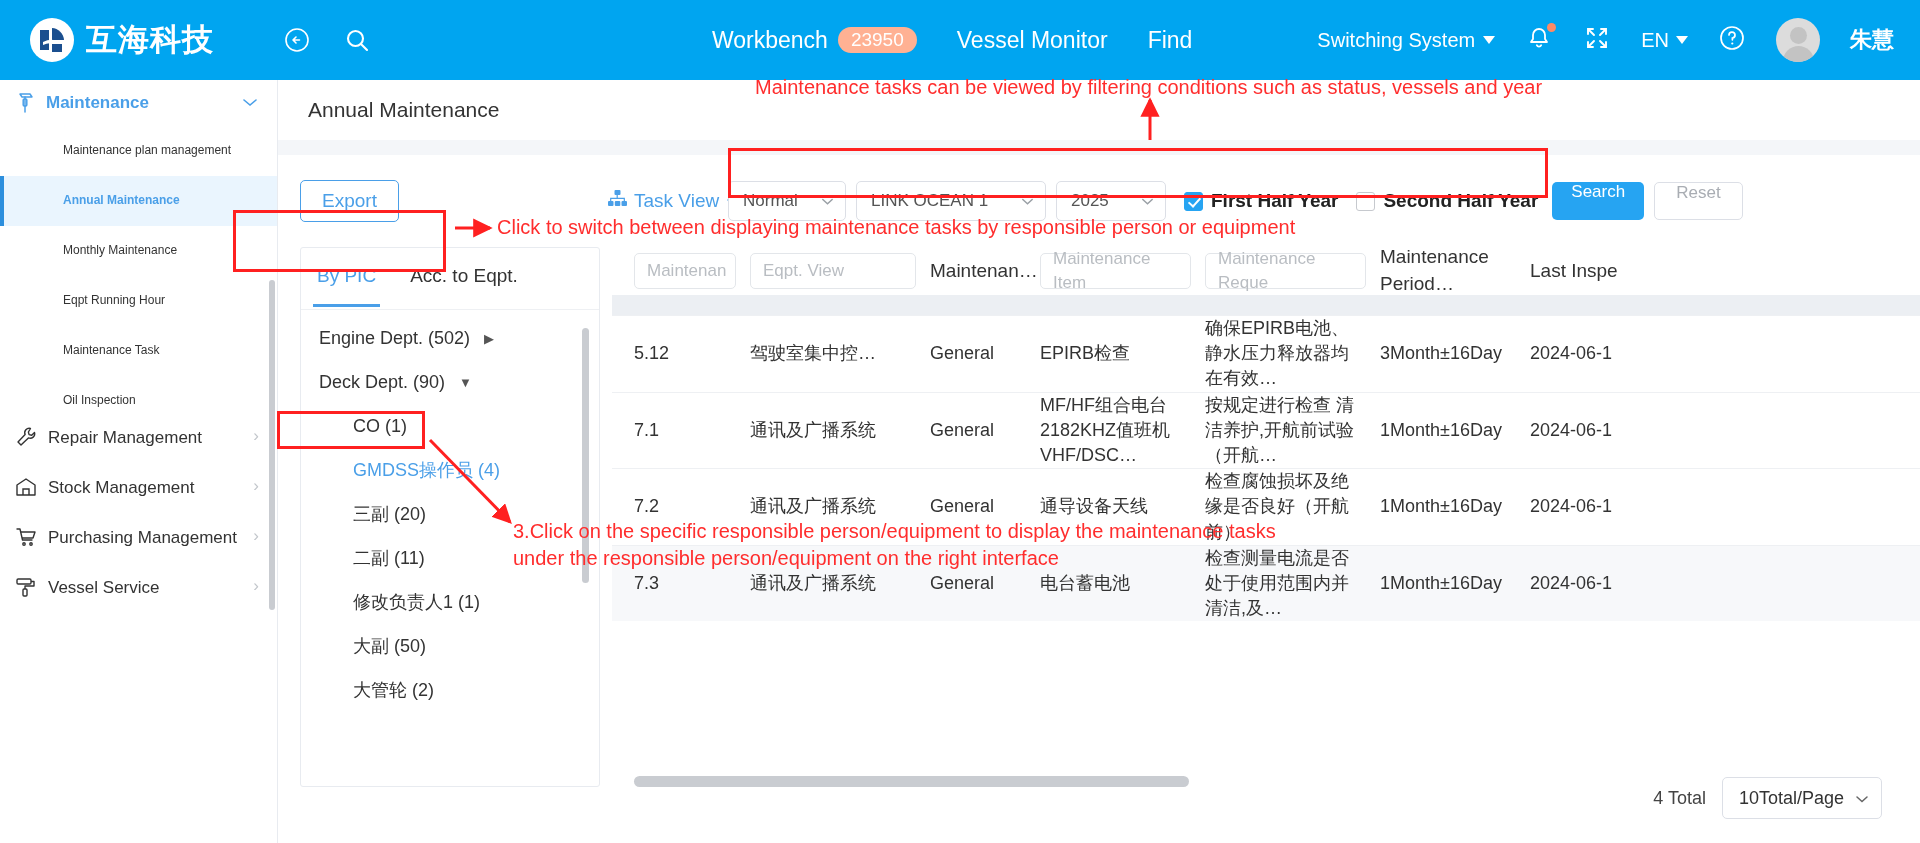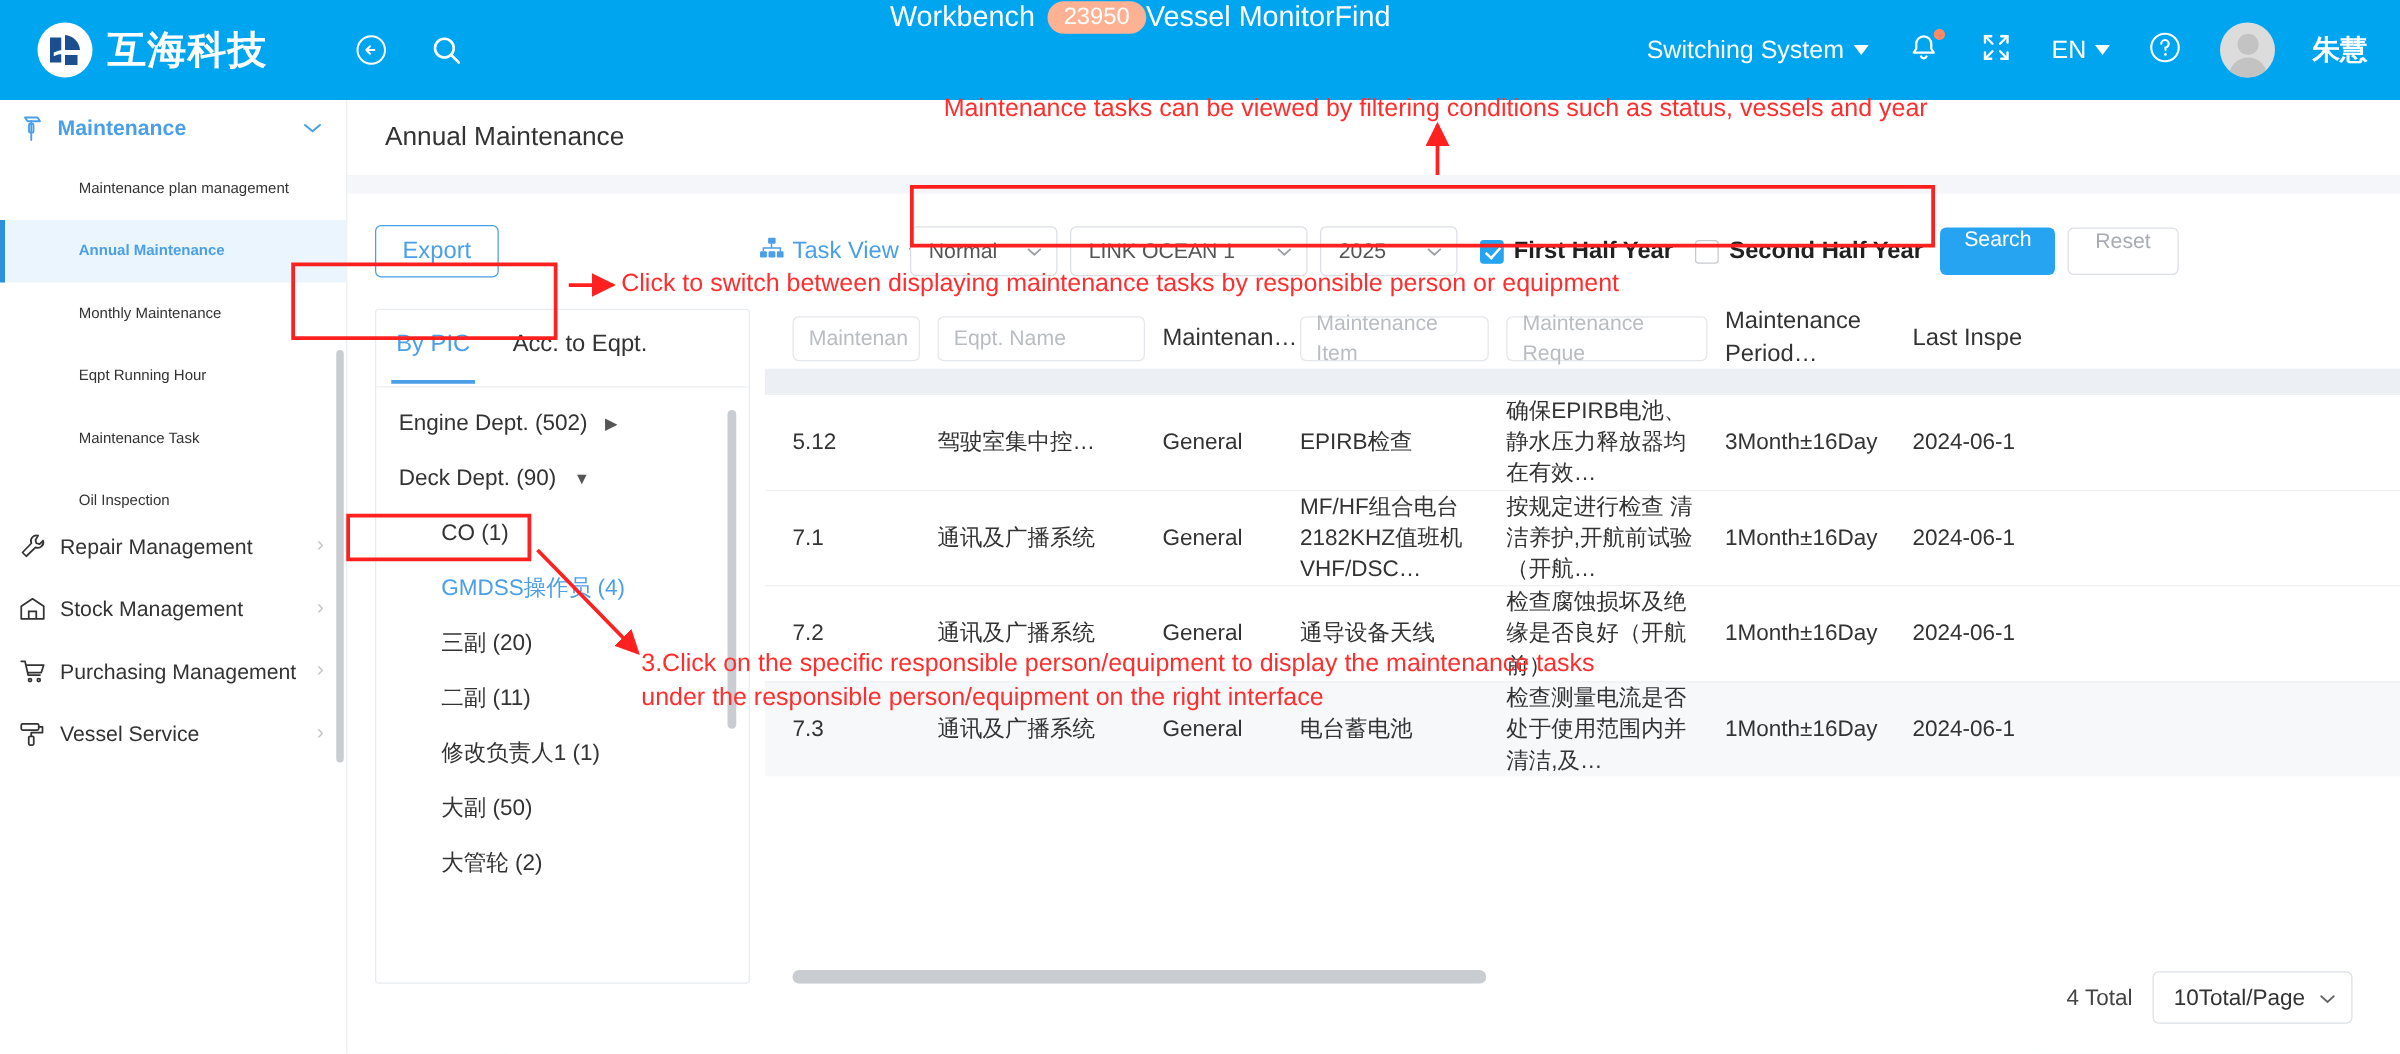--- a/index.html
+++ b/index.html
@@ -28,21 +28,21 @@
     letter-spacing: 1px;
   }
   .hdr-icon-btn {
     width: 30px; height: 30px; color: #fff; display: flex;
     align-items: center; justify-content: center; cursor: pointer;
   }
   .back-btn { margin-left: 22px; }
   .search-btn { margin-left: 30px; }
   .nav-center {
     position: absolute; left: 712px; top: 0; height: 80px;
-    display: flex; align-items: flex-start; 
+    display: flex; align-items: center; gap: 40px;
   }
   .nav-item {
     color: #ffffff; font-size: 23px; cursor: pointer;
     display: flex; align-items: center; gap: 10px; white-space: nowrap;
   }
   .badge {
     background: #ffb193; color: #ffffff; border-radius: 14px;
     font-size: 19px; padding: 3px 13px 4px; line-height: 1;
   }
   .hdr-right {
@@ -517,21 +517,21 @@
           </div>
           <div class="tree-scroll"></div>
         </div>
 
         <div class="table-panel">
           <div class="thead">
             <div class="cell c-no">
                 <div class="th-filter">Maintenan</div>
               </div>
             <div class="cell c-eqp">
-                <div class="th-filter">Eqpt. Name</div>
+                <div class="th-filter">Eqpt. View</div>
               </div>
             <div class="cell c-type">
                 <div class="th-plain">Maintenan…</div>
               </div>
             <div class="cell c-item">
                 <div class="th-filter">Maintenance Item</div>
               </div>
             <div class="cell c-req">
                 <div class="th-filter">Maintenance Reque</div>
               </div>

